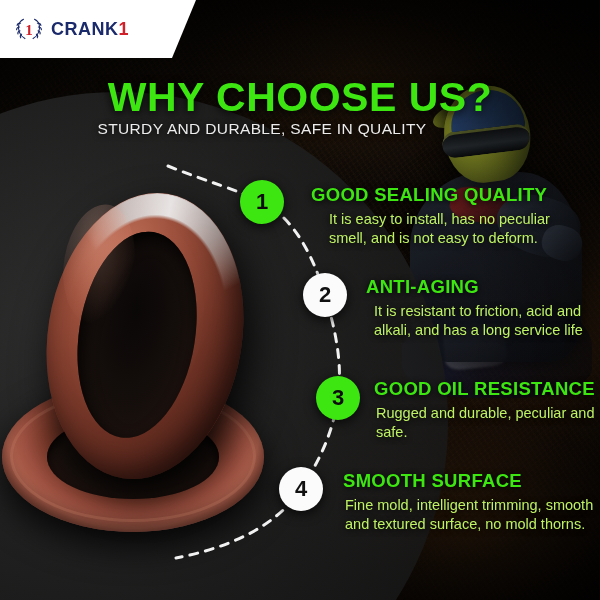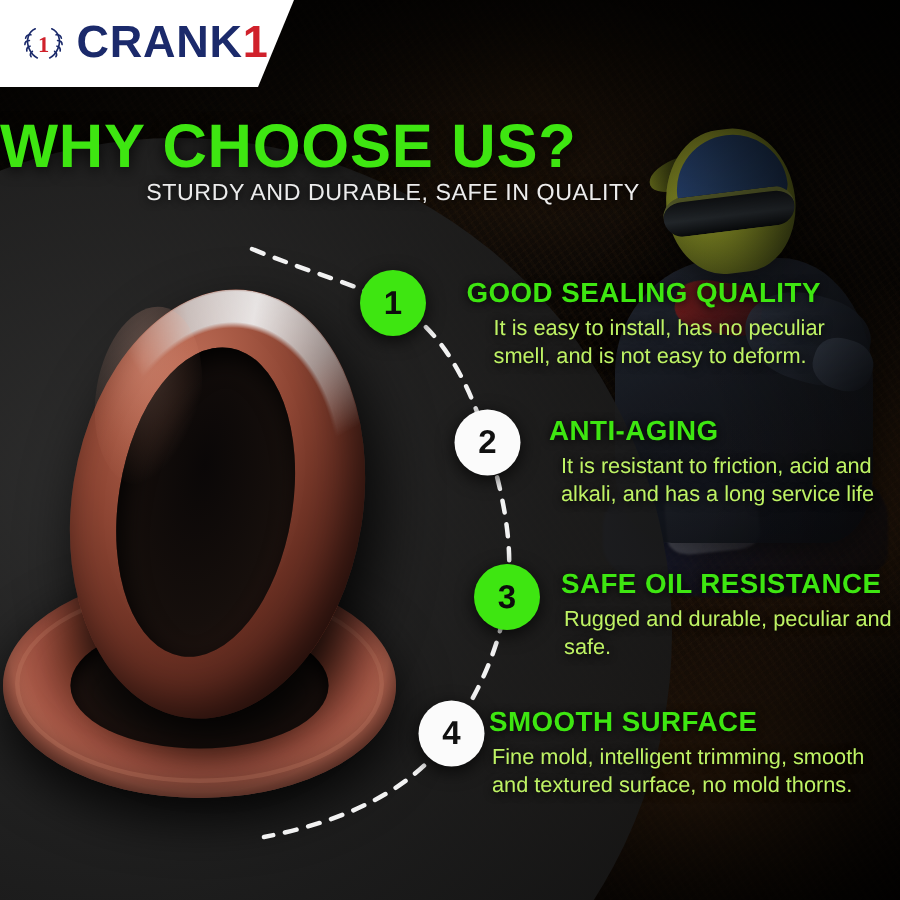--- a/index.html
+++ b/index.html
@@ -187,29 +187,30 @@
   
   .logo-banner {
     position:absolute; left:0; top:0; width:196px; height:58px;
     background:#fff;
     clip-path:polygon(0 0, 196px 0, 172px 58px, 0 58px);
     display:flex; align-items:center; gap:7px;
     padding-left:14px;
   }
   .wreath { position:relative; width:30px; height:28px; flex:0 0 auto; }
   .logo-text {
-    font-size:30px; font-weight:bold; letter-spacing:.5px;
+    font-size:18px; font-weight:bold; letter-spacing:.5px;
     color:#1b2a6b; line-height:1;
     font-family:"Liberation Sans", sans-serif;
   }
   .logo-text .one { color:#d0212b; }
 
   
   .headline {
     position:absolute; left:0; top:74px; width:600px;
+    text-align:center;
     font-size:41px; font-weight:bold; letter-spacing:.5px;
     color:#3ee611;
     text-shadow:0 2px 10px rgba(0,0,0,.9);
   }
   .subhead {
     position:absolute; left:0; top:120px; width:524px;
     text-align:center;
     font-size:15.5px; letter-spacing:.35px;
     color:#ececec;
     text-shadow:0 1px 6px rgba(0,0,0,.95);
@@ -239,21 +240,21 @@
     font-size:14.5px; line-height:1.32; color:#bef264;
     text-shadow:0 1px 6px rgba(0,0,0,.95);
   }
 
   .f1 { left:311px; top:184px; width:268px; }
   .f1 .f-desc { padding-left:18px; }
   .f2 { left:366px; top:276px; width:236px; }
   .f2 .f-desc { padding-left:8px; }
   .f3 { left:374px; top:378px; width:226px; }
   .f3 .f-desc { padding-left:2px; }
-  .f4 { left:326px; top:470px; width:256px; }
+  .f4 { left:343px; top:470px; width:256px; }
   .f4 .f-desc { padding-left:2px; }
 </style>
 </head>
 <body>
 
 <div id="poster">
 
   <div class="bg-photo"></div>
   <div class="bg-grain"></div>
 
@@ -323,21 +324,21 @@
     <div class="f-title">GOOD SEALING QUALITY</div>
     <div class="f-desc">It is easy to install, has no peculiar smell, and is not easy to deform.</div>
   </div>
 
   <div class="feature f2">
     <div class="f-title">ANTI-AGING</div>
     <div class="f-desc">It is resistant to friction, acid and alkali, and has a long service life</div>
   </div>
 
   <div class="feature f3">
-    <div class="f-title">SAFE OIL RESISTANCE</div>
+    <div class="f-title">GOOD OIL RESISTANCE</div>
     <div class="f-desc">Rugged and durable, peculiar and safe.</div>
   </div>
 
   <div class="feature f4">
     <div class="f-title">SMOOTH SURFACE</div>
     <div class="f-desc">Fine mold, intelligent trimming, smooth and textured surface, no mold thorns.</div>
   </div>
 
 </div>
 

